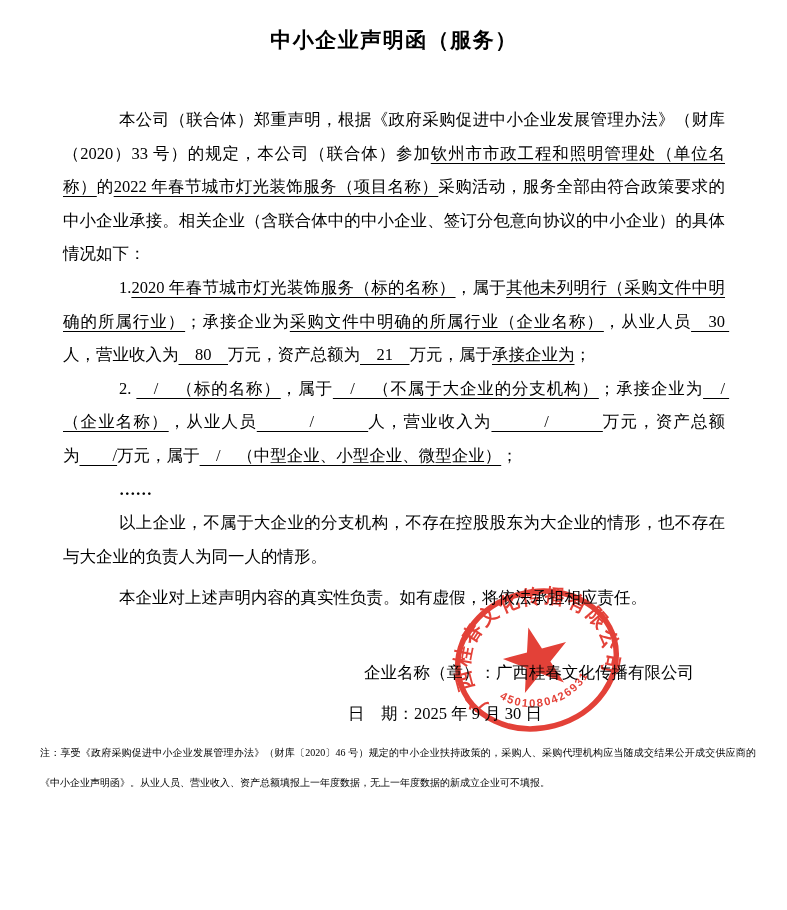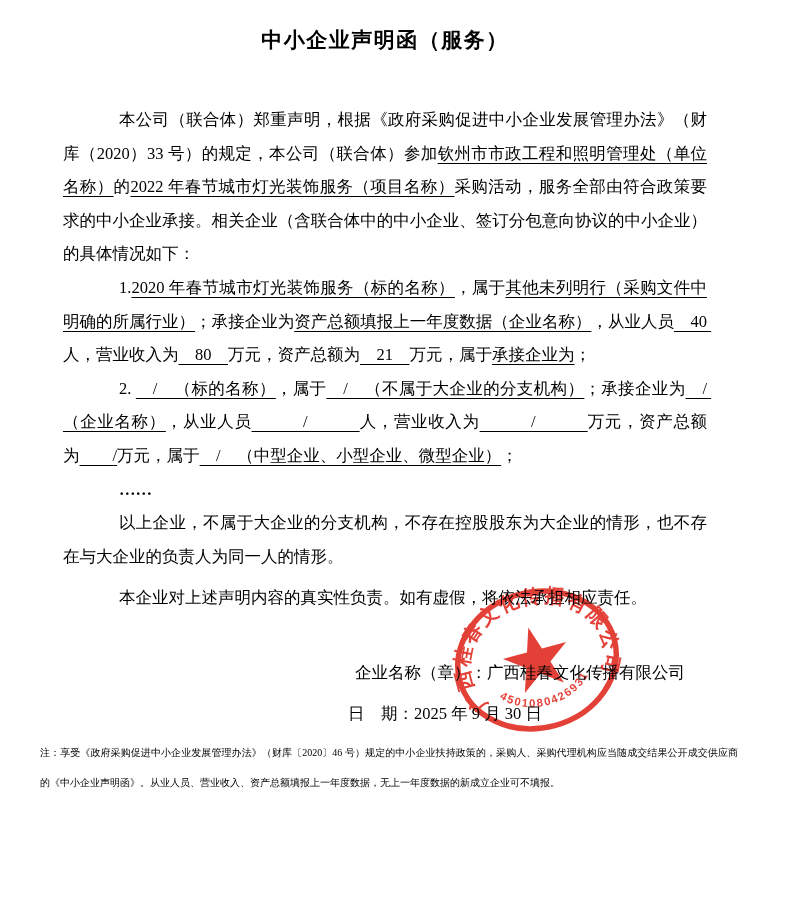--- a/index.html
+++ b/index.html
@@ -4,21 +4,21 @@
 <style>
   html,body{margin:0;padding:0;background:#fff;}
   .page{
     position:relative;
     width:787px;height:910px;
     background:#fff;
     overflow:hidden;
     font-family:"Liberation Serif","DejaVu Serif",serif;
     color:#000;
   }
-  .doc{padding:26px 80px 0 63px;font-size:16.5px;line-height:33.6px;text-align:justify;}
+  .doc{padding:26px 62px 0 63px;font-size:16.5px;line-height:33.6px;text-align:justify;}
   .title{
     font-size:21px;font-weight:700;text-align:center;
     margin:0;line-height:28px;letter-spacing:1.5px;
     font-family:"Liberation Sans","DejaVu Sans",sans-serif;
   }
   p{margin:0;text-indent:56px;white-space:pre-wrap;}
   .p1{margin-top:49px;}
   .u{text-decoration:underline;text-underline-offset:4px;text-decoration-thickness:1px;}
   .ellipsis{font-weight:700;}
   .p-resp{margin-top:8px;}
@@ -40,21 +40,21 @@
 </head>
 <body>
 
 <div class="page">
   <div class="doc">
 
     <h1 class="title">中小企业声明函（服务）</h1>
 
     <p class="p1"><span>本公司（联合体）郑重声明，根据《政府采购促进中小企业发展管理办法》（财库（2020）33 号）的规定，本公司（联合体）参加</span><span class="u">钦州市市政工程和照明管理处（单位名称）</span><span>的</span><span class="u">2022 年春节城市灯光装饰服务（项目名称）</span><span>采购活动，服务全部由符合政策要求的中小企业承接。相关企业（含联合体中的中小企业、签订分包意向协议的中小企业）的具体情况如下：</span></p>
 
-    <p><span>1.</span><span class="u">2020 年春节城市灯光装饰服务（标的名称）</span><span>，属于</span><span class="u">其他未列明行（采购文件中明确的所属行业）</span><span>；承接企业为</span><span class="u">资产总额填报上一年度数据（企业名称）</span><span>，从业人员</span><span class="u">　40 </span><span>人，营业收入为</span><span class="u">　80　</span><span>万元，资产总额为</span><span class="u">　21　</span><span>万元，属于</span><span class="u">承接企业为</span><span>；</span></p>
+    <p><span>1.</span><span class="u">2020 年春节城市灯光装饰服务（标的名称）</span><span>，属于</span><span class="u">其他未列明行（采购文件中明确的所属行业）</span><span>；承接企业为</span><span class="u">采购文件中明确的所属行业（企业名称）</span><span>，从业人员</span><span class="u">　30 </span><span>人，营业收入为</span><span class="u">　80　</span><span>万元，资产总额为</span><span class="u">　21　</span><span>万元，属于</span><span class="u">承接企业为</span><span>；</span></p>
 
     <p><span>2. </span><span class="u">　/　（标的名称）</span><span>，属于</span><span class="u">　/　（不属于大企业的分支机构）</span><span>；承接企业为</span><span class="u">　/ （企业名称）</span><span>，从业人员</span><span class="u">　　　/　　　</span><span>人，营业收入为</span><span class="u">　　　/　　　</span><span>万元，资产总额为</span><span class="u">　　/</span><span>万元，属于</span><span class="u">　/　（中型企业、小型企业、微型企业）</span><span>；</span></p>
 
     <p class="ellipsis">……</p>
 
     <p>以上企业，不属于大企业的分支机构，不存在控股股东为大企业的情形，也不存在与大企业的负责人为同一人的情形。</p>
 
     <p class="p-resp">本企业对上述声明内容的真实性负责。如有虚假，将依法承担相应责任。</p>
 
     <p class="sig-line"><span>企业名称（章）：</span><span>广西桂春文化传播有限公司</span></p>

